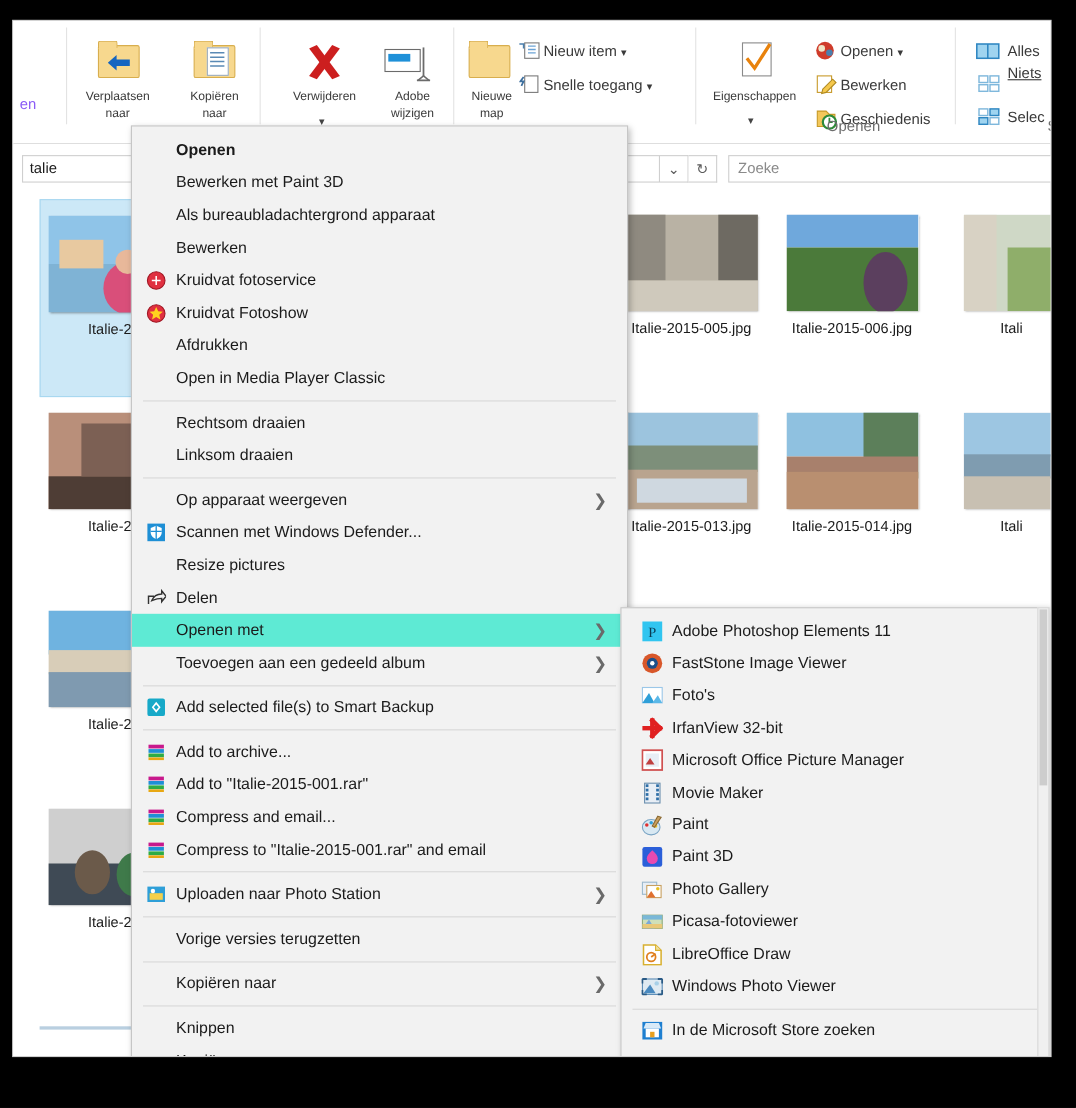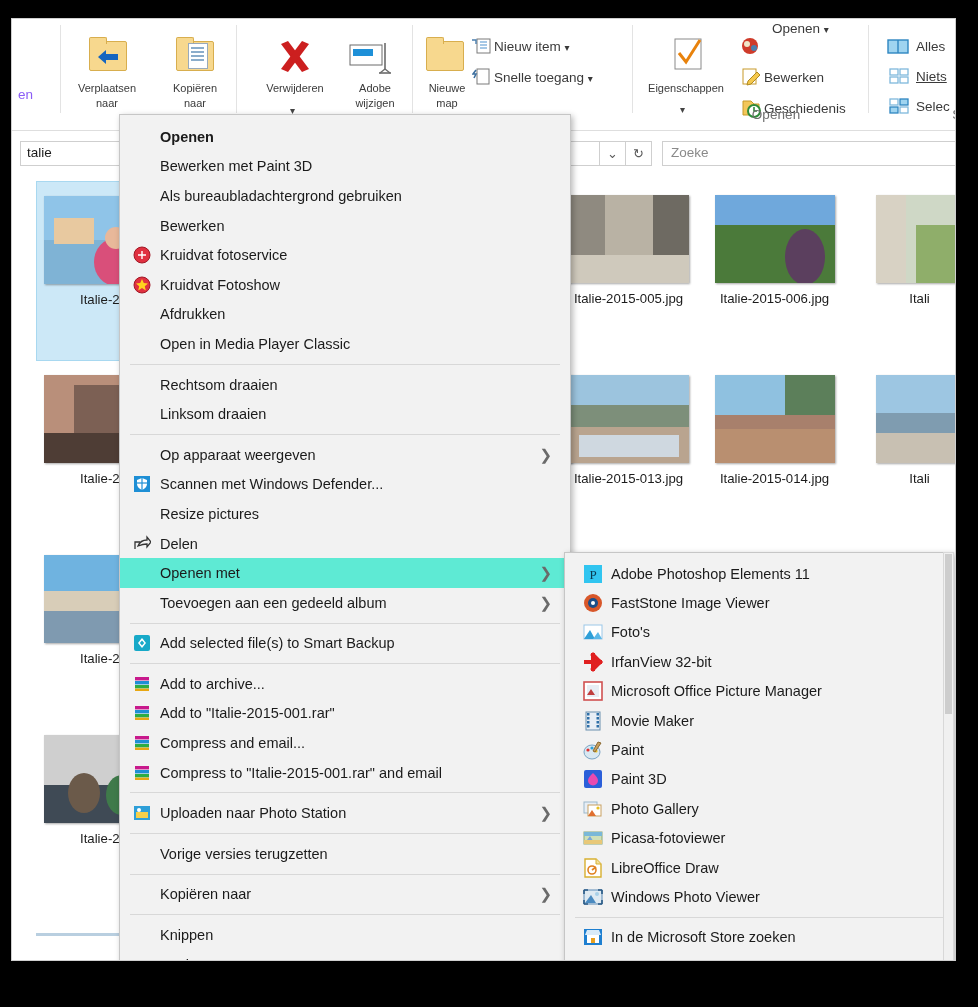--- a/index.html
+++ b/index.html
@@ -226,21 +226,21 @@
         <span class="lbl">Eigenschappen</span>
       </div>
       <div class="rb-ico" style="left:655px; top:18px;">
         <svg width="40" height="38" viewBox="0 0 40 38">
           <rect x="8" y="2" width="26" height="30" fill="#fff" stroke="#8a8a8a"></rect>
           <path d="M12 16 L19 25 L33 3" fill="none" stroke="#e8820c" stroke-width="3"></path>
         </svg>
       </div>
       <div style="position:absolute;left:668px;top:85px;font-size:10px;color:#444;">▾</div>
 
-      <div class="rb-small" style="left:752px; top:2px;margin-left:8px;">
+      <div class="rb-small" style="left:752px; top:20px;">
         <span>Openen</span>
         <span style="font-size:10px;">▾</span>
       </div>
       <div class="rb-ico" style="left:729px; top:18px;">
         <svg width="20" height="18" viewBox="0 0 20 18">
           <circle cx="9" cy="9" r="8" fill="#cf3b2a"></circle>
           <circle cx="6" cy="7" r="3" fill="#f0e6c8"></circle>
           <circle cx="13" cy="11" r="3" fill="#4a7fae"></circle>
         </svg>
       </div>
@@ -273,21 +273,21 @@
       <div class="rb-small" style="left:904px; top:20px;">
         <span>Alles</span>
       </div>
       <div class="rb-ico" style="left:875px; top:20px;">
         <svg width="24" height="16" viewBox="0 0 24 16">
           <rect x="1" y="1" width="20" height="13" fill="#9fd4f0" stroke="#2e86c1" stroke-width="1.4"></rect>
           <line x1="11" y1="1" x2="11" y2="14" stroke="#2e86c1" stroke-width="1.4"></line>
         </svg>
       </div>
 
-      <div class="rb-small" style="left:904px; top:50px;text-decoration:underline;">
+      <div class="rb-small" style="left:904px; top:40px;text-decoration:underline;">
         <span>Niets</span>
       </div>
       <div class="rb-ico" style="left:877px; top:49px;">
         <svg width="22" height="18" viewBox="0 0 22 18">
           <g fill="#fff" stroke="#7fb8dc" stroke-width="1.3">
             <rect x="1" y="1" width="8" height="6"></rect>
               <rect x="11" y="1" width="8" height="6"></rect>
             <rect x="1" y="9" width="8" height="6"></rect>
               <rect x="11" y="9" width="8" height="6"></rect>
           </g>
@@ -472,21 +472,21 @@
     <div id="ctx">
       <div style="height:7px;"></div>
 
       <div class="mi bold">
         <span>Openen</span>
       </div>
       <div class="mi">
         <span>Bewerken met Paint 3D</span>
       </div>
       <div class="mi">
-        <span>Als bureaubladachtergrond gebruiken</span>
+        <span>Als bureaubladachtergrond apparaat</span>
       </div>
       <div class="mi">
         <span>Bewerken</span>
       </div>
       <div class="mi">
         <span class="mico">
           <svg width="18" height="18" viewBox="0 0 18 18">
               <circle cx="9" cy="9" r="8" fill="#e03040" stroke="#a01825"></circle>
               <path d="M5 9 h8 M9 5 v8" stroke="#fff" stroke-width="1.4"></path>
             </svg>

